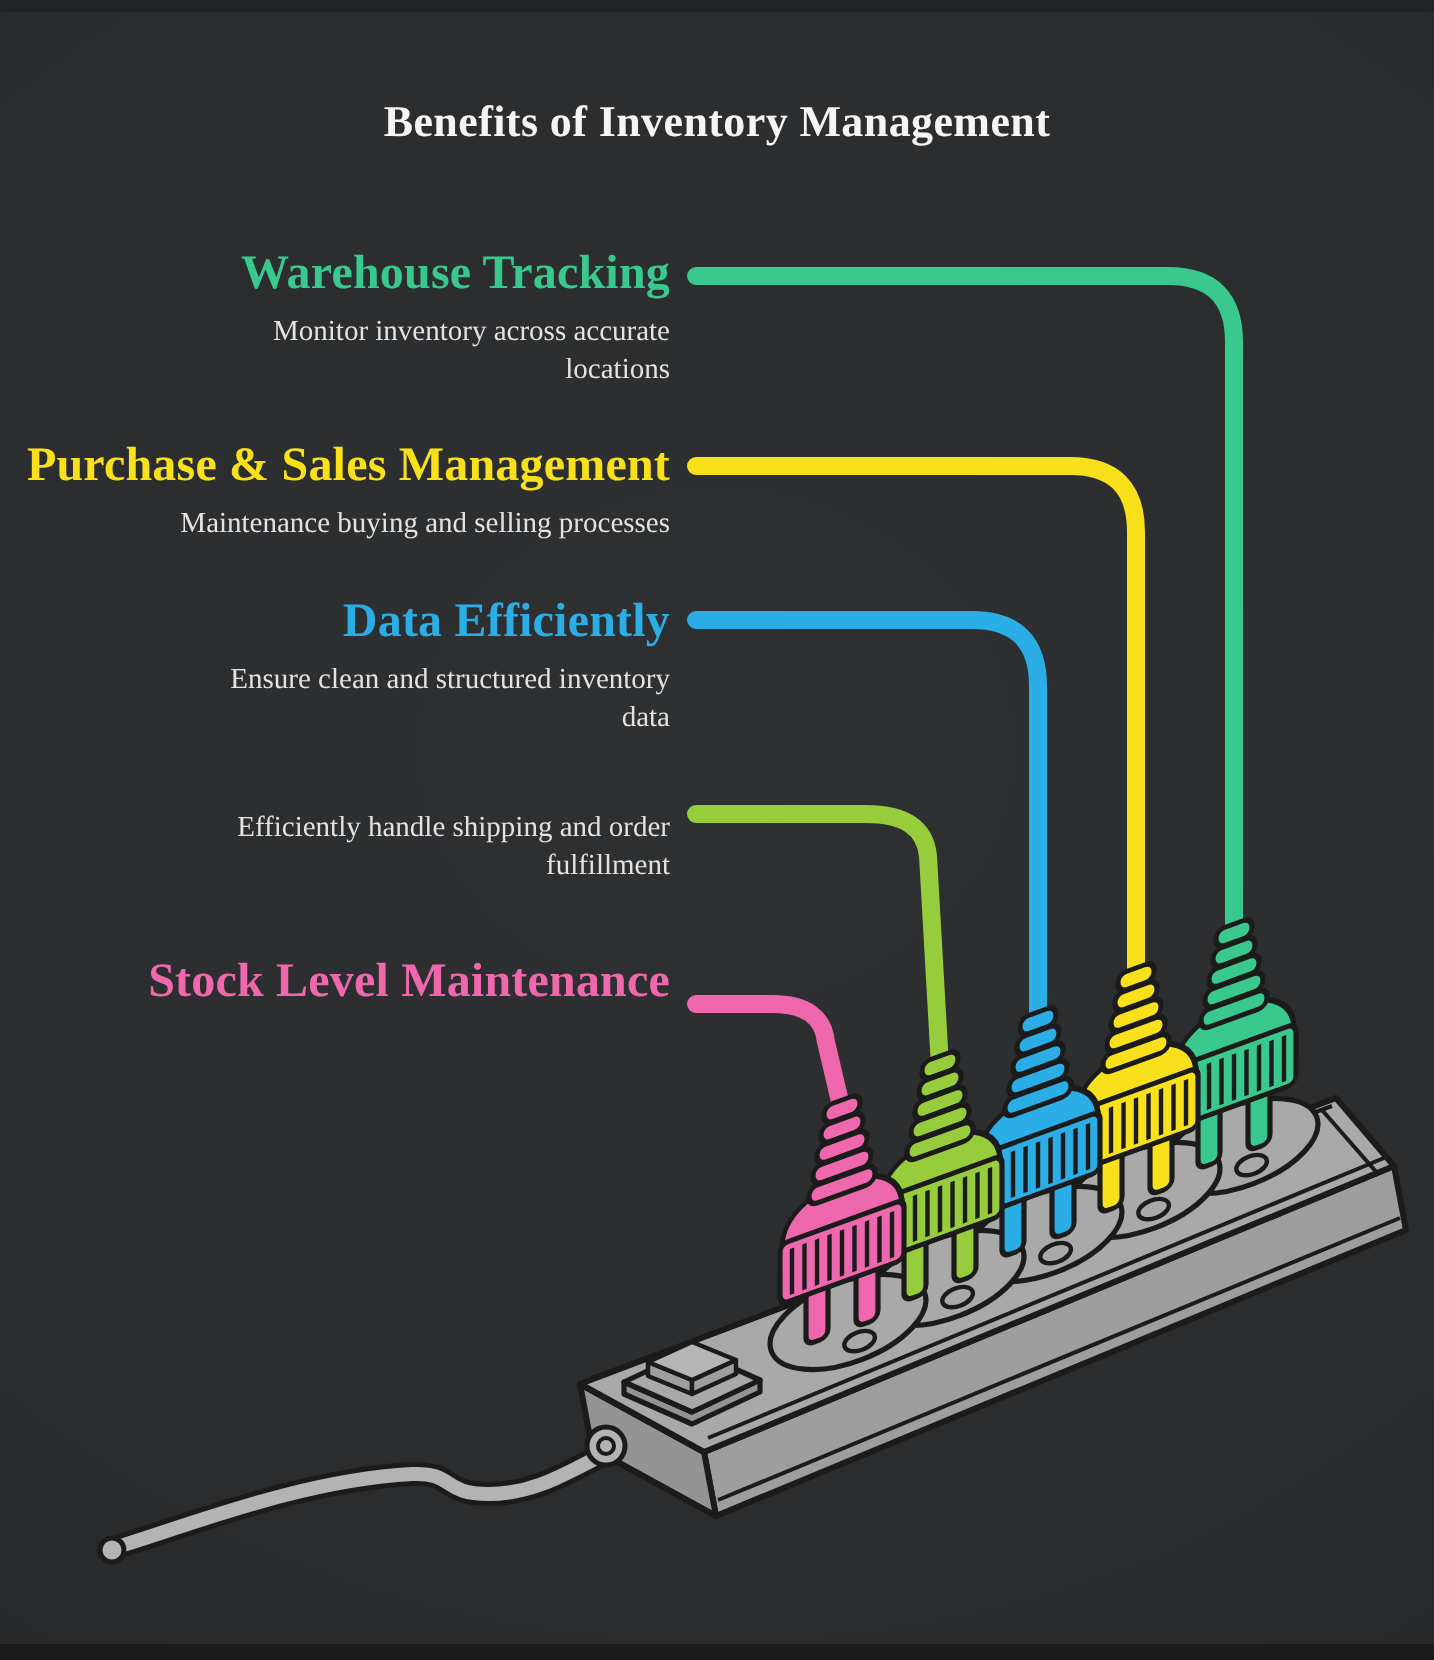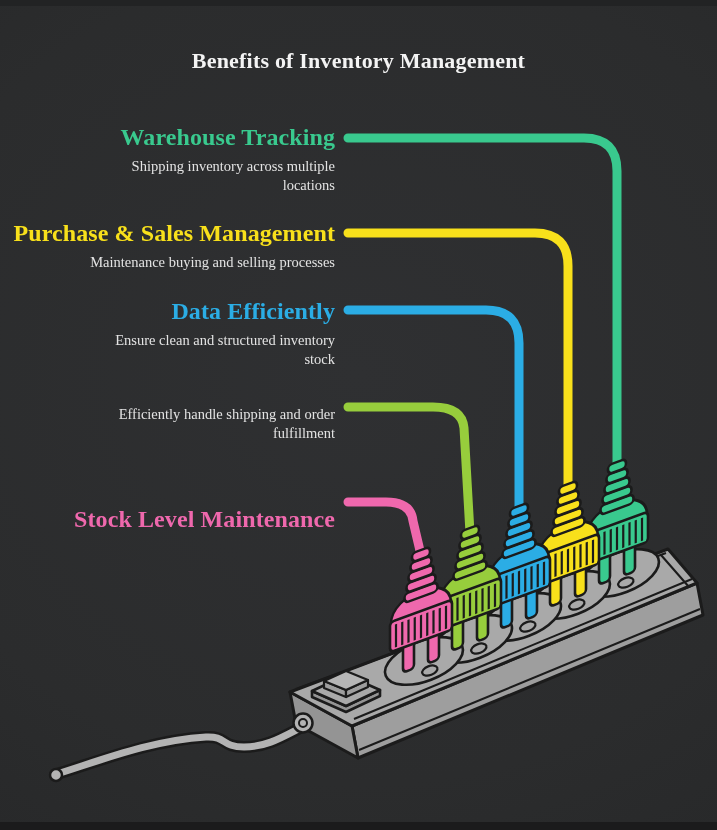--- a/index.html
+++ b/index.html
@@ -187,35 +187,35 @@
           <line x1="12.5" y1="-52" x2="12.5" y2="-29" stroke-width="2.2"></line>
           <line x1="18.75" y1="-52" x2="18.75" y2="-29" stroke-width="2.2"></line>
           <line x1="25" y1="-52" x2="25" y2="-29" stroke-width="2.2"></line>
         </g>
       </g>
   </svg>
 
   <div class="items">
     <section class="item" style="top:126px">
       <h2 style="color: rgb(57, 201, 142);">Warehouse Tracking</h2>
-      <p>Shipping inventory across multiple
+      <p>Monitor inventory across accurate
 locations</p>
     </section>
     <section class="item" style="top:222px">
       <h2 style="color: rgb(248, 224, 27);">Purchase &amp; Sales Management</h2>
       <p>Maintenance buying and selling processes</p>
     </section>
     <section class="item" style="top:300px">
       <h2 style="color: rgb(43, 173, 229);">Data Efficiently</h2>
       <p>Ensure clean and structured inventory
-stock</p>
+data</p>
     </section>
     <section class="item" style="top:396px">
       <p>Efficiently handle shipping and order
 fulfillment</p>
     </section>
-    <section class="item" style="top:508px">
+    <section class="item" style="top:480px">
       <h2 style="color: rgb(239, 104, 173);">Stock Level Maintenance</h2>
     </section>
   </div>
 
   <div class="edge bottom"></div>
 </div>
 
 </body></html>

